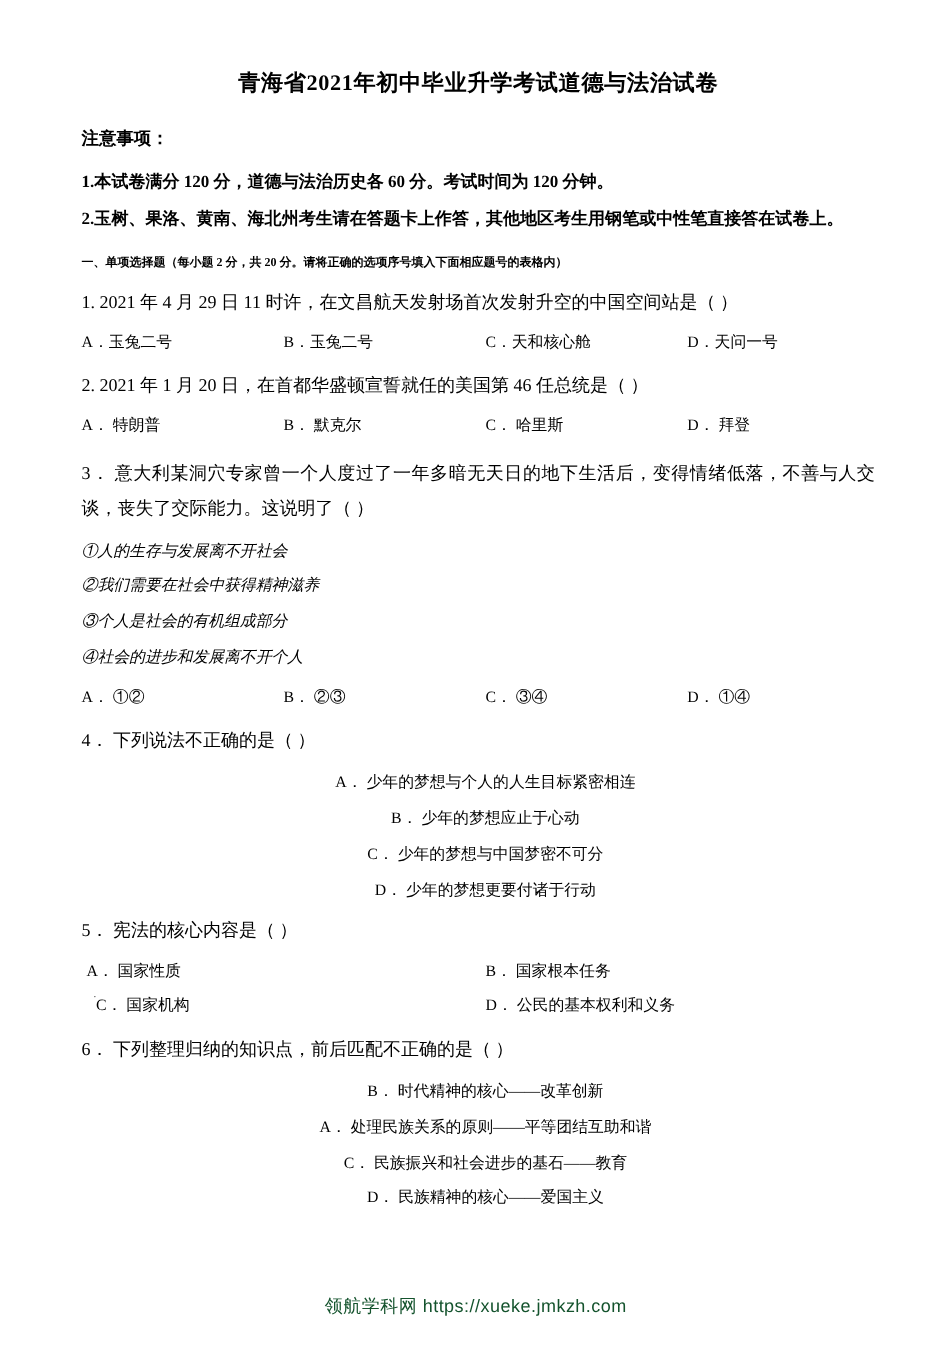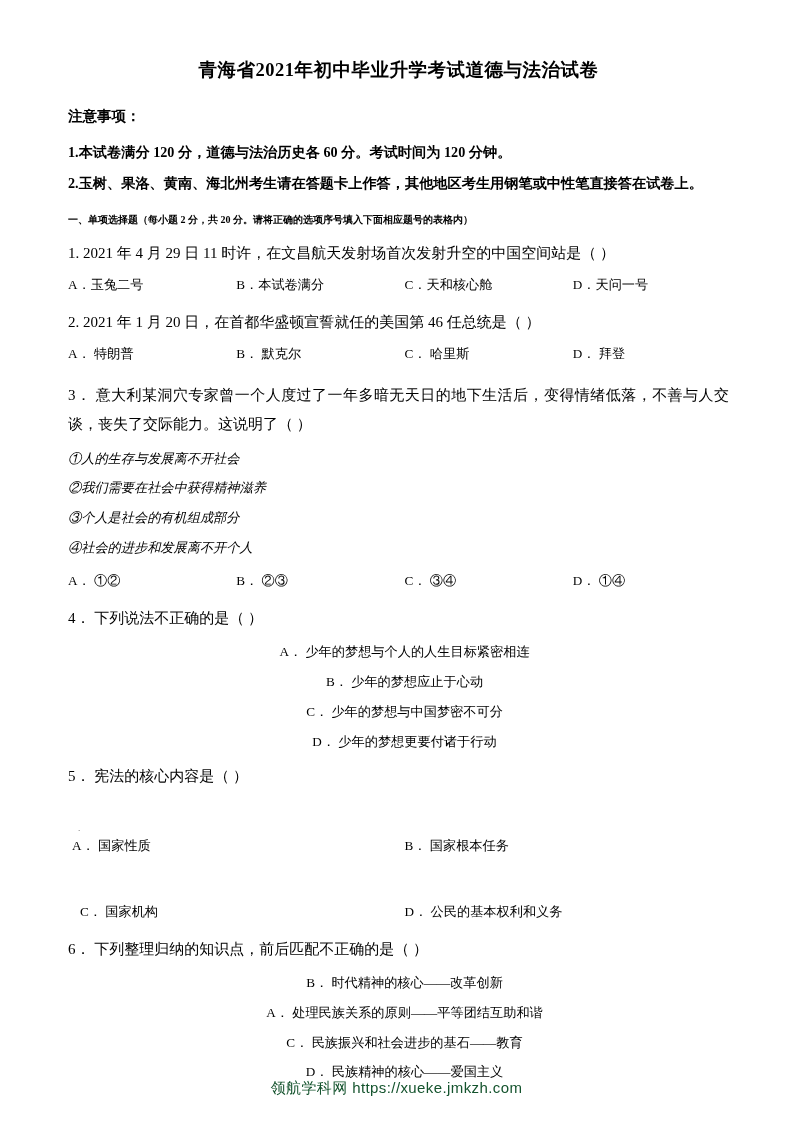--- a/index.html
+++ b/index.html
@@ -60,21 +60,21 @@
     display: flex;
     font-size: 13.2px;
     line-height: 1.95;
     margin: 0 0 4px 0;
     gap: 12px;
   }
   .opts-row > div {
     box-sizing: border-box;
   }
   .opt-4 { width: 25%; padding-right: 6px; }
-  .opt-2 { width: 50%; padding-right: 6px; margin-top: 37px; }
+  .opt-2 { width: 50%; padding-right: 6px; }
   .opt-block {
     font-size: 13.2px;
     line-height: 2.25;
     margin: 0;
     padding-left: 12px;
     text-align: center;
   }
   .list-line {
     font-size: 13.2px;
     line-height: 2.25;
@@ -111,21 +111,21 @@
 
   <div class="notice-head">注意事项：</div>
   <div class="notice-line">1.本试卷满分 120 分，道德与法治历史各 60 分。考试时间为 120 分钟。</div>
   <div class="notice-line">2.玉树、果洛、黄南、海北州考生请在答题卡上作答，其他地区考生用钢笔或中性笔直接答在试卷上。</div>
 
   <div class="section-head">一、单项选择题（每小题 2 分，共 20 分。请将正确的选项序号填入下面相应题号的表格内）</div>
 
   <div class="q-stem">1. 2021 年 4 月 29 日 11 时许，在文昌航天发射场首次发射升空的中国空间站是（      ）</div>
   <div class="opts-row">
     <div class="opt-4">A．玉兔二号</div>
-    <div class="opt-4">B．本试卷满分</div>
+    <div class="opt-4">B．玉兔二号</div>
     <div class="opt-4">C．天和核心舱</div>
     <div class="opt-4">D．天问一号</div>
   </div>
 
   <div class="gap-s"></div>
 
   <div class="q-stem">2. 2021 年 1 月 20 日，在首都华盛顿宣誓就任的美国第 46 任总统是（      ）</div>
   <div class="opts-row">
     <div class="opt-4">A． 特朗普</div>
     <div class="opt-4">B． 默克尔</div>

